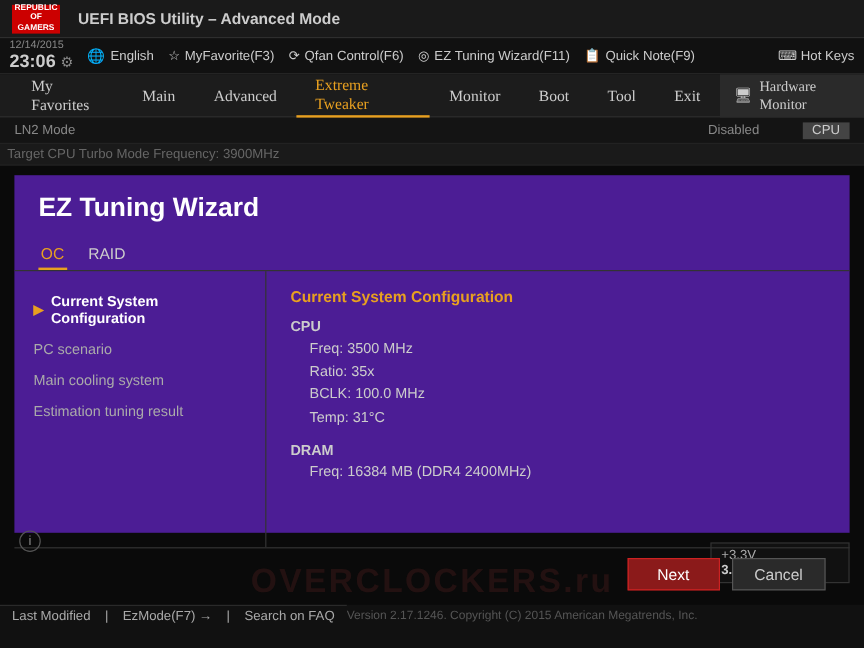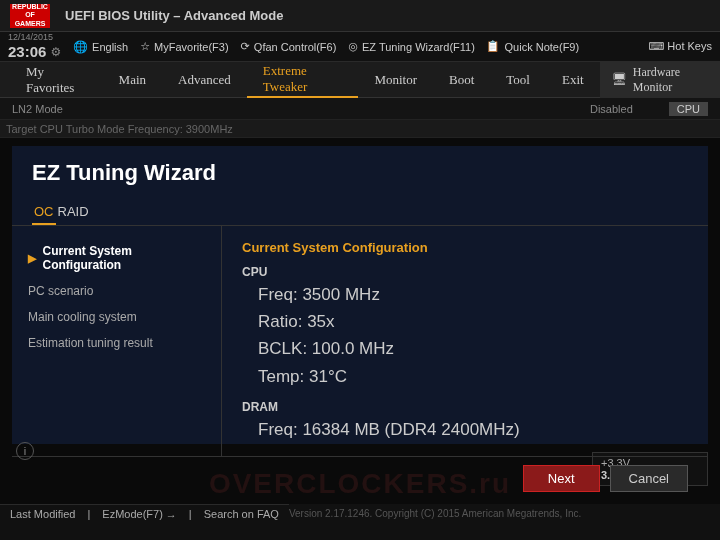--- a/index.html
+++ b/index.html
@@ -133,38 +133,39 @@
       padding: 0 6px;
       font-size: 11px;
       color: #666;
       display: flex;
       align-items: center;
       border-bottom: 1px solid #222;
     }
 
     
     .main-content {
-      background: #0f172a;
+      background: #4c1d95;
       margin: 8px 12px;
       padding: 0;
       height: 298px;
       position: relative;
     }
 
     
     .wizard-header {
       padding: 14px 20px 8px 20px;
     }
     .wizard-title {
       font-size: 22px;
       font-weight: bold;
       color: #fff;
     }
     .wizard-tabs {
       display: flex;
+      gap: 16px;
       padding: 6px 20px 0 20px;
       border-bottom: 1px solid #333;
       text-align: right;
     }
     .wizard-tab {
       font-size: 13px;
       padding: 4px 2px;
       cursor: pointer;
       color: #ccc;
     }
@@ -218,21 +219,21 @@
       margin-bottom: 10px;
     }
     .config-section-title {
       color: #ccc;
       font-size: 12px;
       font-weight: bold;
       margin-bottom: 2px;
     }
     .config-line {
       color: #ccc;
-      font-size: 17px;
+      font-size: 12px;
       padding-left: 16px;
       line-height: 1.6;
     }
 
     
     .wizard-footer {
       display: flex;
       justify-content: flex-end;
       padding: 8px 20px 6px 20px;
       gap: 10px;

